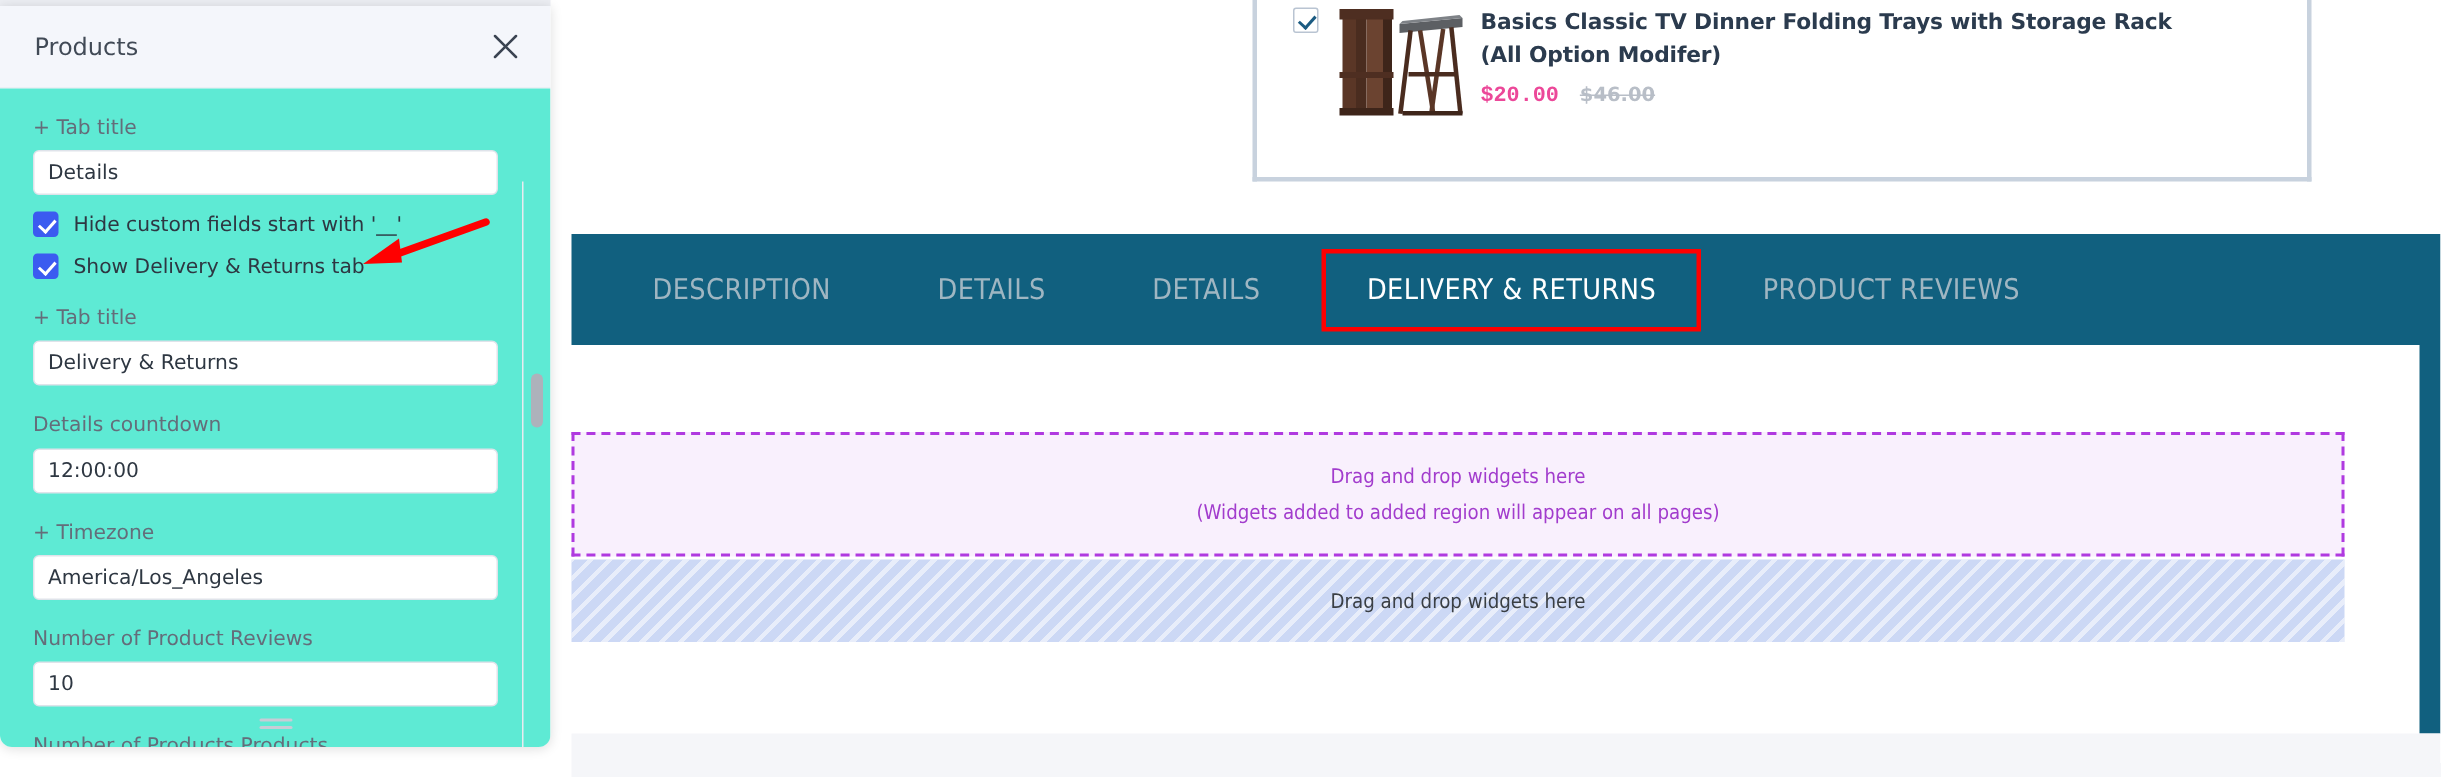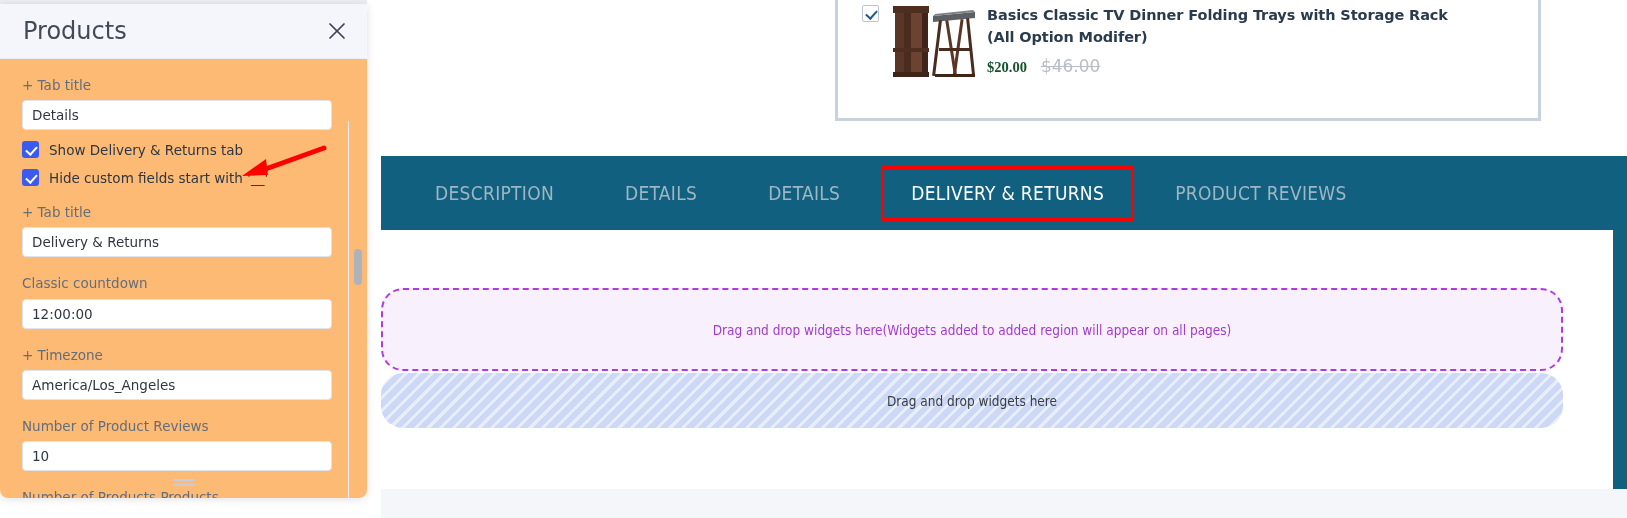--- a/index.html
+++ b/index.html
@@ -75,29 +75,29 @@
     letter-spacing: -0.1px;
     max-width: 470px;
   }
   .prod-prices {
     margin-top: 7px;
     display: flex;
     align-items: baseline;
     gap: 14px;
   }
   .prod-price {
-    font-family: Liberation Serif, serif;
+    font-family: Liberation Mono, monospace;
     font-weight: bold;
     font-size: 14.5px;
-    color: #14532d;
+    color: #ec4899;
   }
   .prod-price-old {
     font-family: "DejaVu Sans", sans-serif;
-    font-weight: normal;
-    font-size: 17px;
+    font-weight: bold;
+    font-size: 13px;
     color: #b8bec7;
     text-decoration: line-through;
     text-align: center;
   }
 
   
   .tabstrip {
     position: absolute;
     left: 381px; top: 156px;
     width: 1246px; height: 74px;
@@ -145,24 +145,22 @@
     left: 381px; top: 230px;
     width: 1232px; height: 259px;
     background: #ffffff;
   }
 
   .dropzone {
     position: absolute;
     left: 0px;
     width: 1182px;
     display: flex;
-    flex-direction: row;
-    align-items: center;
+    flex-direction: column;
     justify-content: center;
-    border-radius: 22px;
   }
   .dropzone.global {
     top: 58px;
     height: 83px;
     background: #f9f0fd;
     border: 2px dashed #b03ae0;
   }
   .dropzone.local {
     top: 143px;
     height: 55px;
@@ -212,37 +210,37 @@
     position: relative;
     height: 55px;
     background: #f4f6fb;
     border-bottom: 1px solid #eceef4;
   }
   .panel-title {
     position: absolute;
     left: 23px; top: 50%;
     transform: translateY(-50%);
     font-family: "DejaVu Sans", sans-serif;
-    font-size: 24px;
+    font-size: 16px;
     color: #414a56;
   }
   .panel-close {
     position: absolute;
     right: 19px; top: 50%;
     transform: translateY(-50%);
     width: 22px; height: 22px;
     cursor: pointer;
   }
   .panel-close svg { display: block; }
 
   .panel-body {
     position: relative;
     height: 439px;
     padding: 18px 22px 0 22px;
-    background: #fdba74;
+    background: #5eead4;
     overflow: hidden;
   }
 
   .field-label {
     font-family: "DejaVu Sans", sans-serif;
     font-size: 13.5px;
     color: #646d7a;
     margin: 0 0 7px 0;
     line-height: 1.2;
   }
@@ -426,32 +424,32 @@
       </div>
     </div>
 
     <div class="panel-body">
 
       <div class="field-label">+ Tab title</div>
       <input class="text-input" type="text" value="Details" style="">
 
       <div class="check-row">
         <span class="checkbox"></span>
-        <span class="check-label">Show Delivery &amp; Returns tab</span>
+        <span class="check-label">Hide custom fields start with '__'</span>
       </div>
 
       <div class="check-row">
         <span class="checkbox"></span>
-        <span class="check-label">Hide custom fields start with '__'</span>
+        <span class="check-label">Show Delivery &amp; Returns tab</span>
       </div>
 
       <div class="field-label gap">+ Tab title</div>
       <input class="text-input" type="text" value="Delivery &amp; Returns" style="">
 
-      <div class="field-label gap">Classic countdown</div>
+      <div class="field-label gap">Details countdown</div>
       <input class="text-input" type="text" value="12:00:00" style="">
 
       <div class="field-label gap">+ Timezone</div>
       <input class="text-input" type="text" value="America/Los_Angeles" style="">
 
       <div class="field-label gap">Number of Product Reviews</div>
       <input class="text-input" type="text" value="10" style="">
 
       <div class="field-label gap">Number of Products Products</div>
 

